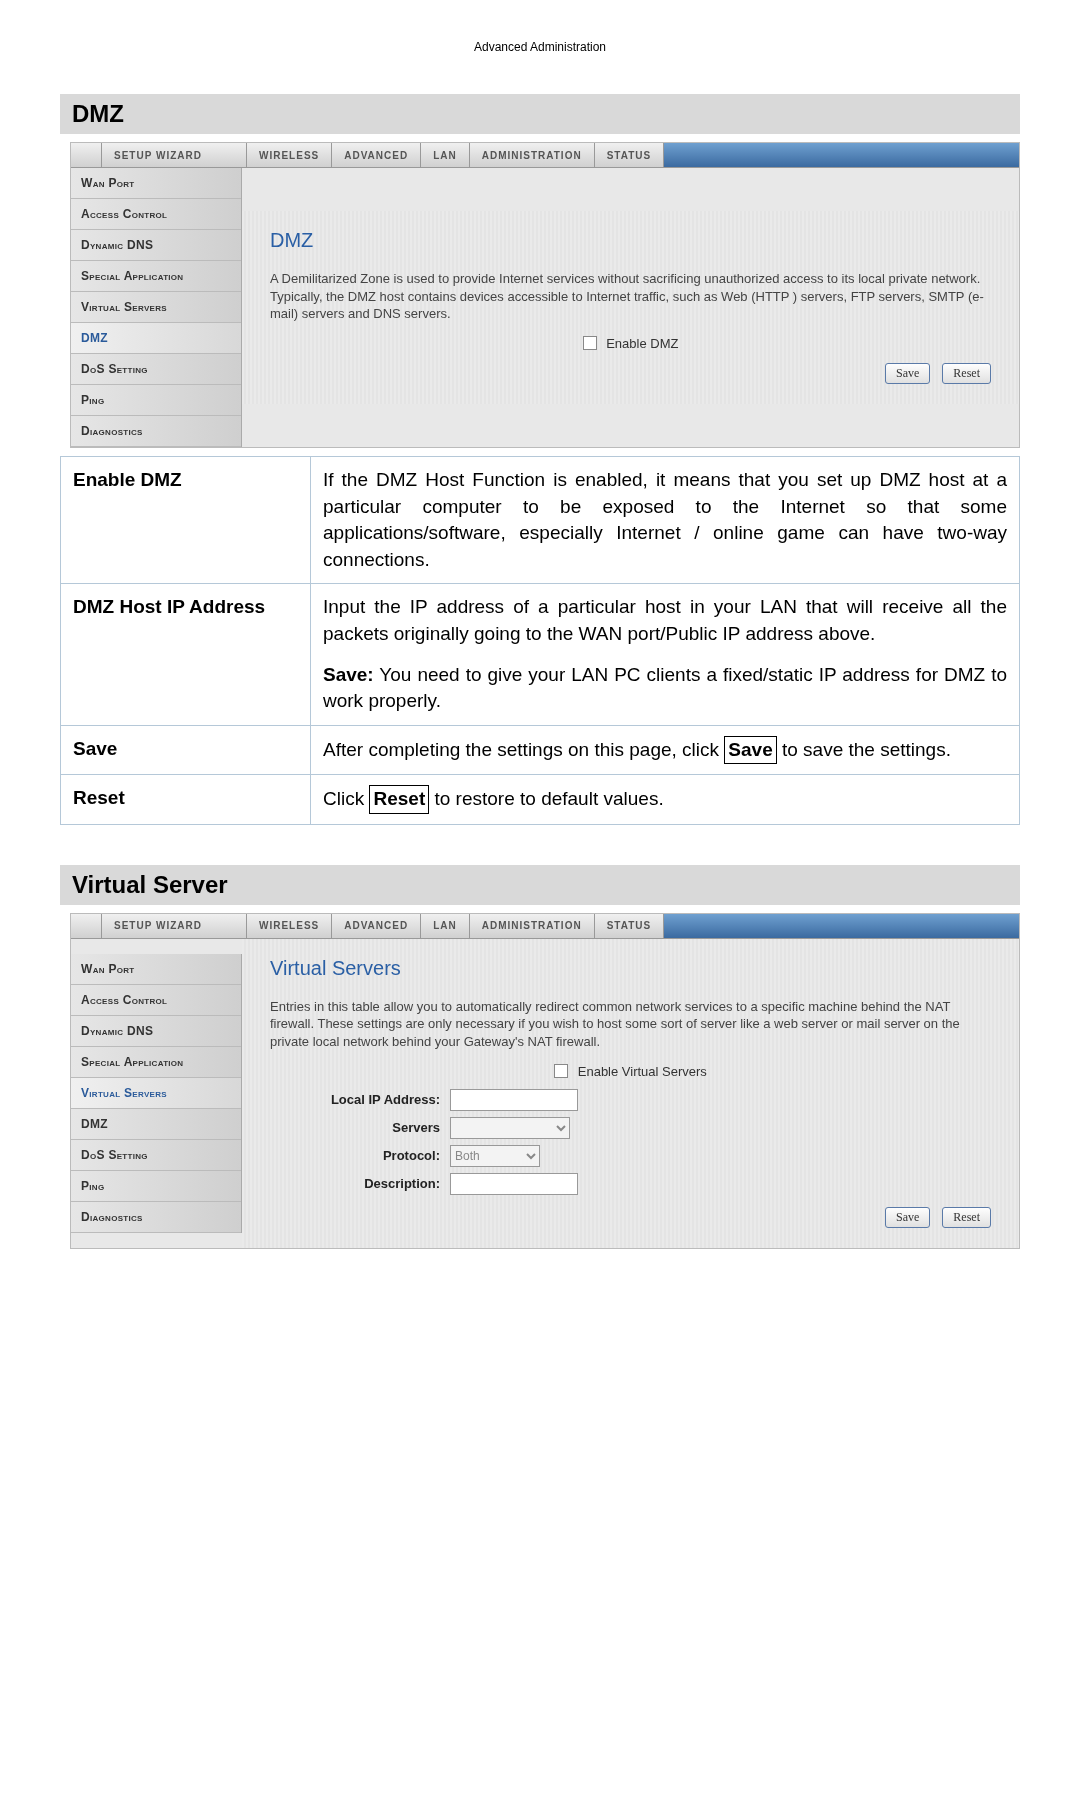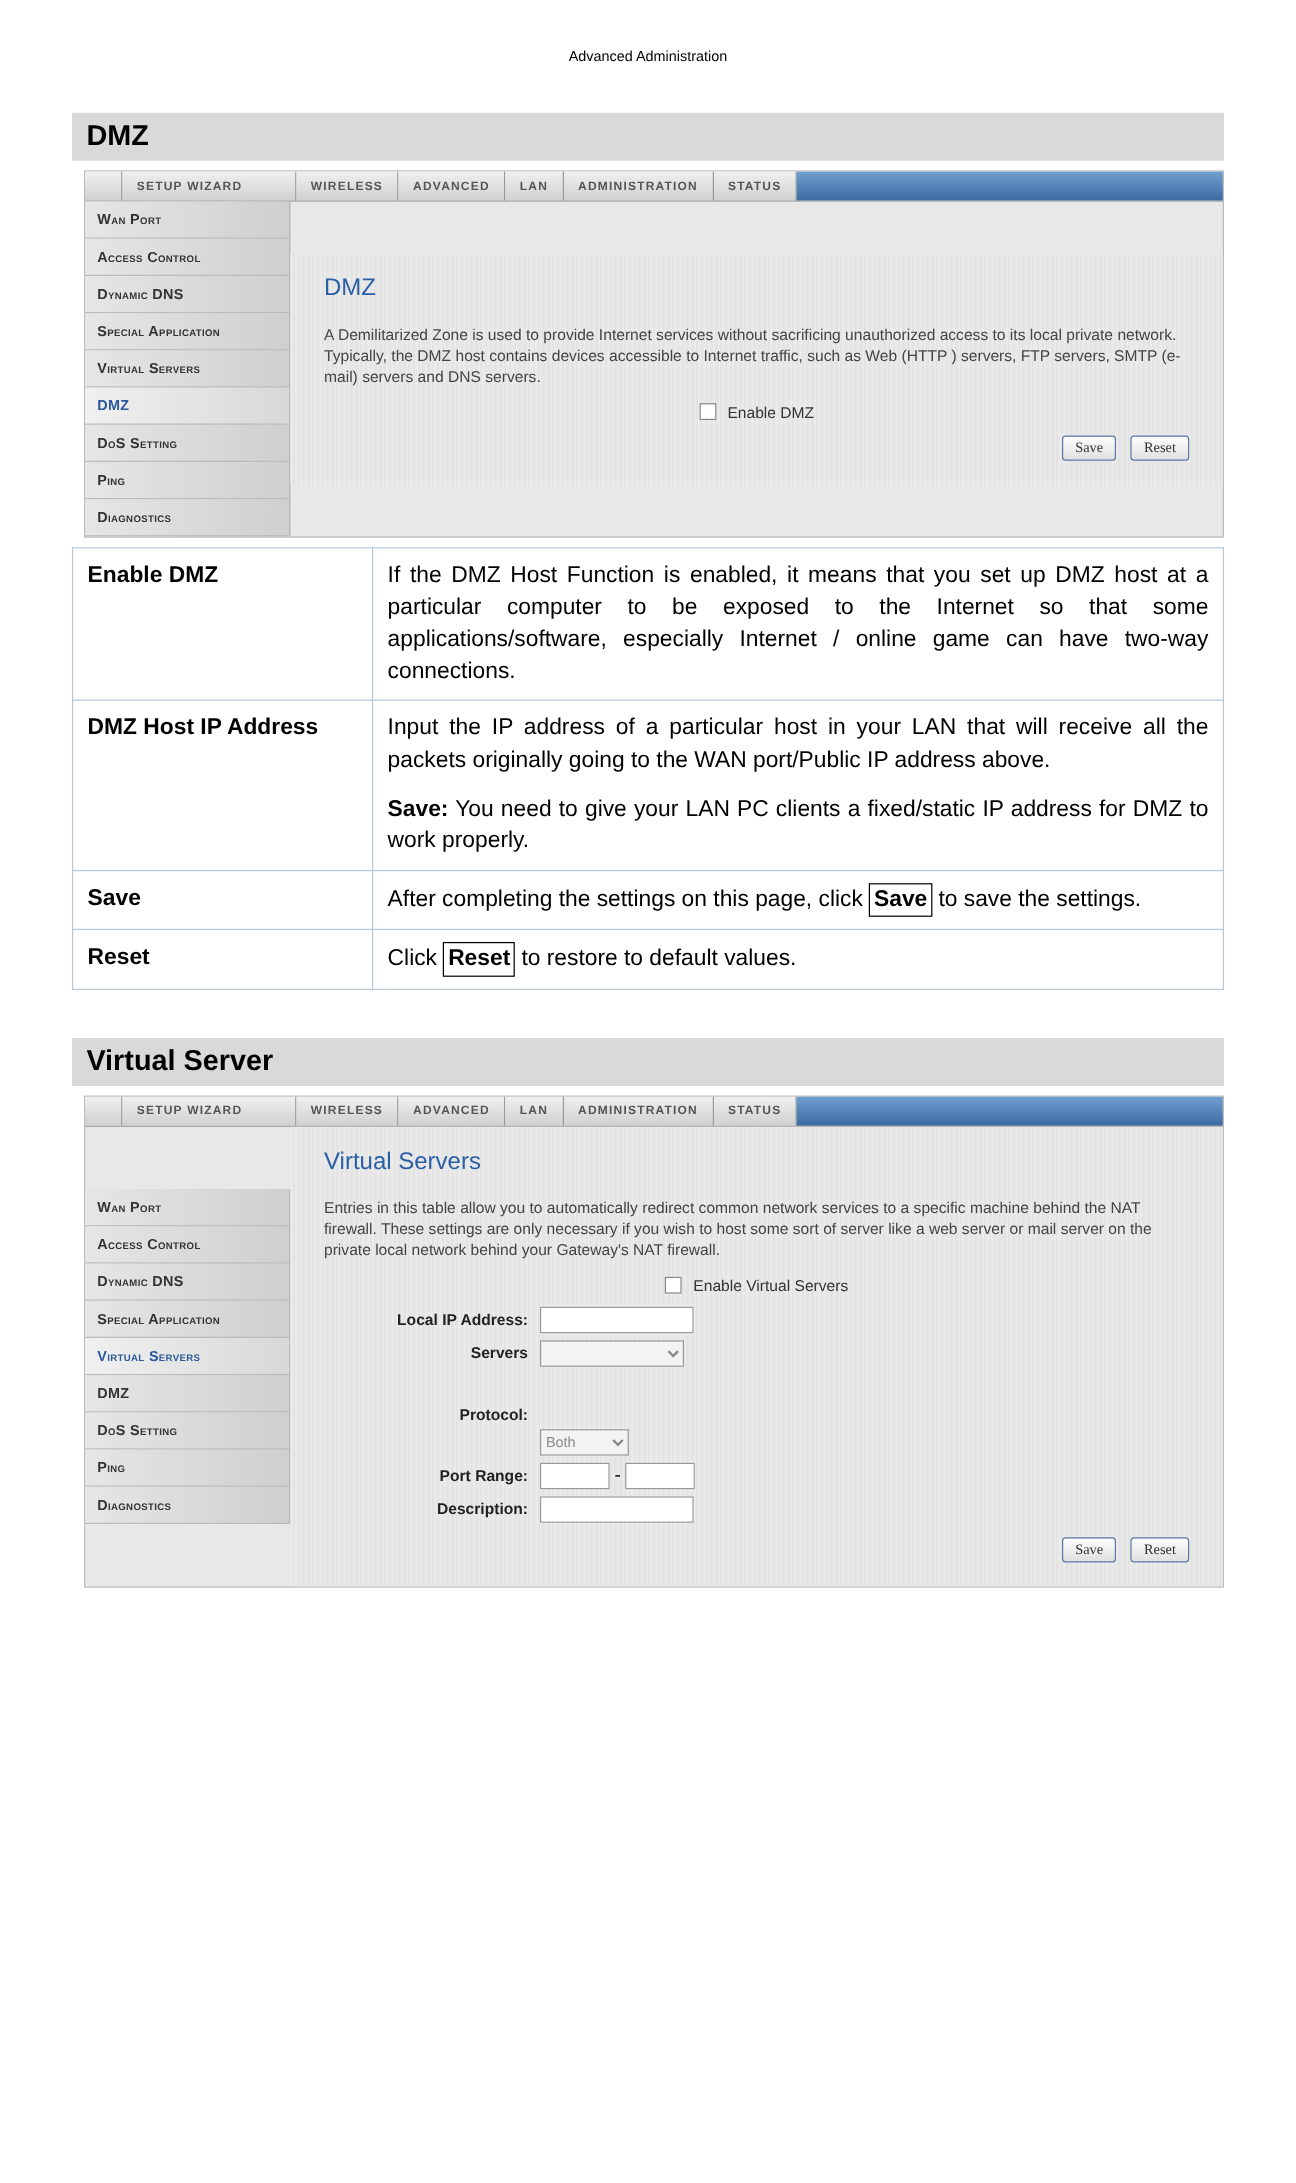--- a/index.html
+++ b/index.html
@@ -132,21 +132,21 @@
   }
   .form-row input.small { width: 50px; }
   .form-row select {
     height: 22px;
     border: 1px solid #999;
     background: #f3f3f3;
     font-size: 12px;
     color: #888;
     width: 120px;
   }
-  .form-row select.small { width: 74px; margin-top: 46px; }
+  .form-row select.small { width: 90px; }
   .checkbox {
     display: inline-block;
     width: 12px; height: 12px;
     border: 1px solid #888;
     background: #fff;
     margin-right: 6px;
     vertical-align: middle;
   }
   .center-row {
     text-align: center;
@@ -320,28 +320,20 @@
             <select><option></option></select>
           </div>
       </div>
       <div class="form-row">
         <div class="lbl">Protocol:</div>
         <div class="ctrl">
             <select class="small"><option>Both</option></select>
           </div>
       </div>
       <div class="form-row">
-        <div class="lbl">Port Range:</div>
-        <div class="ctrl">
-          <input type="text" class="small" style="">
-          <span>-</span>
-          <input type="text" class="small" style="">
-        </div>
-      </div>
-      <div class="form-row">
         <div class="lbl">Description:</div>
         <div class="ctrl">
             <input type="text" style="">
           </div>
       </div>
       <div class="btn-row">
         <span class="btn">Save</span>
         <span class="btn">Reset</span>
       </div>
     </div>

